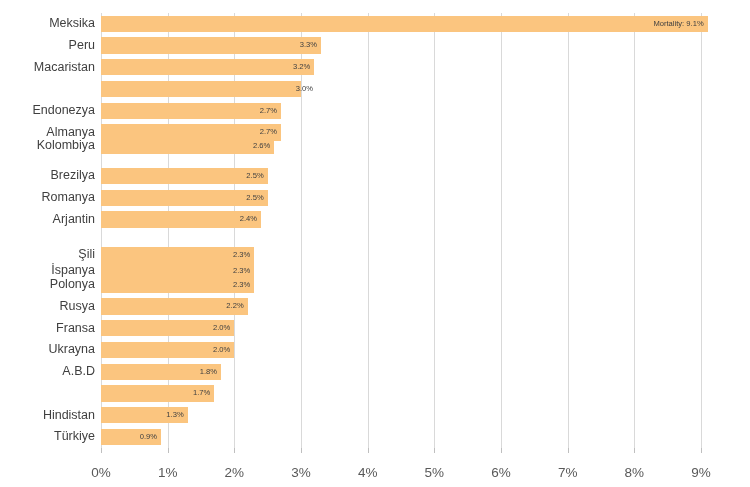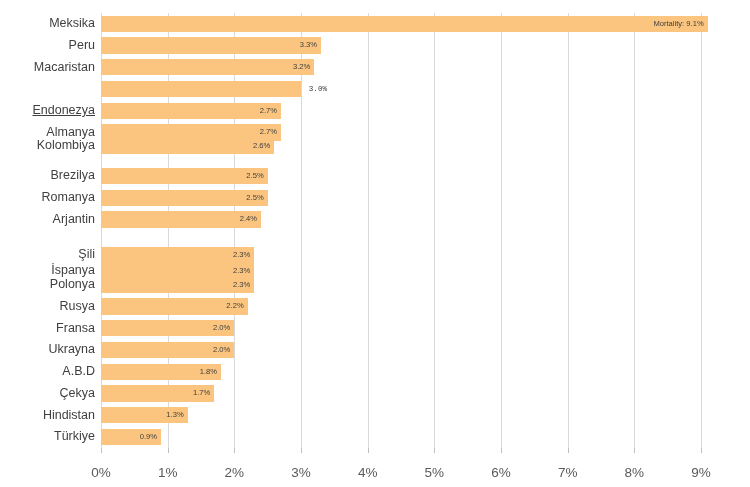--- a/index.html
+++ b/index.html
@@ -136,24 +136,24 @@
       <div class="bar-label" style="left: 101px; width: 220px;">3.3%</div>
     </div>
     <div class="row" style="top: 56.5px; height: 21.75px;">
       <div class="cat-label" style="line-height: 21.75px;">Macaristan</div>
       <div class="bar" style="width: 213.333px; background: rgb(251, 197, 127);"></div>
       <div class="bar-label" style="left: 101px; width: 213.333px;">3.2%</div>
     </div>
     <div class="row" style="top: 78.25px; height: 21.75px;">
       <div class="cat-label" style="line-height: 21.75px; margin-left: 36px;">İtalya</div>
       <div class="bar" style="width: 200px; background: rgb(251, 197, 127);"></div>
-      <div class="bar-label" style="left: 115px; width: 216px; font-family: Liberation Mono, monospace;">3.0%</div>
+      <div class="bar-label" style="left: 101px; width: 216px;">3.0%</div>
     </div>
     <div class="row" style="top: 100px; height: 21.75px;">
-      <div class="cat-label" style="line-height: 21.75px; text-decoration: underline;">Endonezya</div>
+      <div class="cat-label" style="line-height: 21.75px;">Endonezya</div>
       <div class="bar" style="width: 180px; background: rgb(251, 197, 127);"></div>
       <div class="bar-label" style="left: 101px; width: 180px;">2.7%</div>
     </div>
     <div class="row" style="top: 121.75px; height: 21.75px;">
       <div class="cat-label" style="line-height: 21.75px;">Almanya</div>
       <div class="bar" style="width: 180px; background: rgb(251, 197, 127);"></div>
       <div class="bar-label" style="left: 101px; width: 180px;">2.7%</div>
     </div>
     <div class="row" style="top: 135px; height: 21.75px;">
       <div class="cat-label" style="line-height: 21.75px;">Kolombiya</div>
@@ -204,21 +204,20 @@
       <div class="cat-label" style="line-height: 21.75px;">Ukrayna</div>
       <div class="bar" style="width: 133.333px; background: rgb(251, 197, 127);"></div>
       <div class="bar-label" style="left: 101px; width: 133.333px;">2.0%</div>
     </div>
     <div class="row" style="top: 361px; height: 21.75px;">
       <div class="cat-label" style="line-height: 21.75px;">A.B.D</div>
       <div class="bar" style="width: 120px; background: rgb(251, 197, 127);"></div>
       <div class="bar-label" style="left: 101px; width: 120px;">1.8%</div>
     </div>
     <div class="row" style="top: 382.75px; height: 21.75px;">
-      <div class="cat-label" style="line-height: 21.75px;">Çekya</div>
       <div class="bar" style="width: 113.333px; background: rgb(251, 197, 127);"></div>
       <div class="bar-label" style="left: 101px; width: 113.333px;">1.7%</div>
     </div>
     <div class="row" style="top: 404.5px; height: 21.75px;">
       <div class="cat-label" style="line-height: 21.75px;">Hindistan</div>
       <div class="bar" style="width: 86.6667px; background: rgb(251, 197, 127);"></div>
       <div class="bar-label" style="left: 101px; width: 86.6667px;">1.3%</div>
     </div>
     <div class="row" style="top: 426.25px; height: 21.75px;">
       <div class="cat-label" style="line-height: 21.75px;">Türkiye</div>

